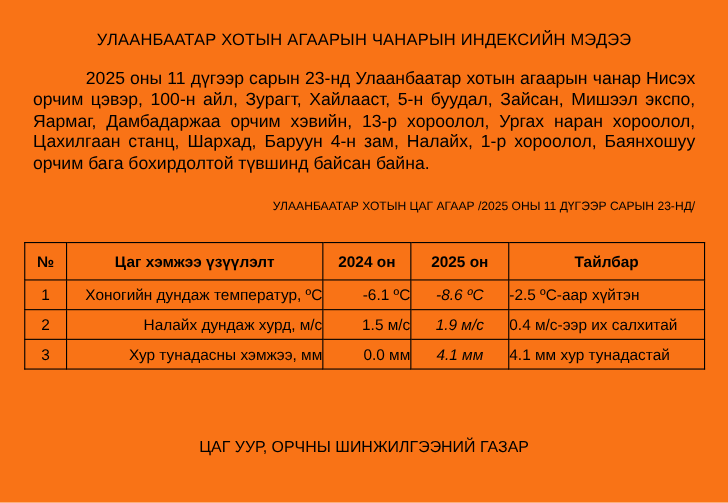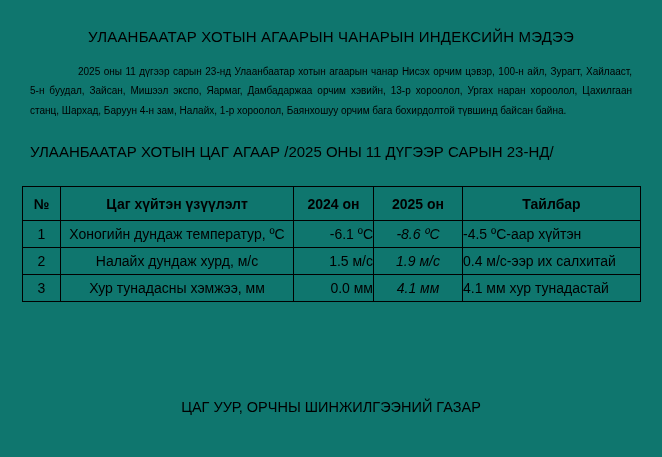--- a/index.html
+++ b/index.html
@@ -6,44 +6,44 @@
     margin: 0;
     padding: 0;
     background: #ffffff;
   }
   .page {
     position: relative;
     width: 662px;
     height: 457px;
     box-sizing: border-box;
     padding: 28px 30px 0 30px;
-    background: #0f766e;
+    background: #f97316;
     color: #000000;
     font-family: "Liberation Sans", "DejaVu Sans", sans-serif;
     overflow: hidden;
   }
   .doc-title {
     margin: 0;
     text-align: center;
     font-size: 15px;
     font-weight: 400;
     letter-spacing: 0.2px;
     white-space: nowrap;
   }
   .body-paragraph {
     margin: 17px 0 0 0;
-    font-size: 10px;
+    font-size: 16px;
     line-height: 19.4px;
     text-align: justify;
     text-indent: 48px;
   }
   .subheading {
     margin: 23px 0 0 0;
-    text-align: left;
-    font-size: 15px;
+    text-align: right;
+    font-size: 11px;
     font-weight: 400;
     white-space: nowrap;
   }
   table.weather-table {
     border-collapse: collapse;
     table-layout: fixed;
     width: 618px;
     margin: 26px 0 0 -8px;
   }
   table.weather-table th,
@@ -61,21 +61,21 @@
   }
   table.weather-table td {
     height: 26px;
   }
   .col-no    { width: 38px;  }
   .col-ind   { width: 233px; }
   .col-y2024 { width: 80px;  }
   .col-y2025 { width: 89px;  }
   .col-note  { width: 178px; }
   td.cell-no    { text-align: center; }
-  td.cell-ind   { text-align: center; padding-left: 9px; }
+  td.cell-ind   { text-align: right; padding-left: 9px; }
   td.cell-y2024 { text-align: right; }
   td.cell-y2025 { text-align: center; font-style: italic; }
   td.cell-note  { text-align: left; padding-left: 9px; }
   .footer {
     position: absolute;
     top: 398px;
     left: 0;
     right: 0;
     text-align: center;
     font-size: 14.5px;
@@ -97,33 +97,33 @@
     <colgroup>
       <col class="col-no">
       <col class="col-ind">
       <col class="col-y2024">
       <col class="col-y2025">
       <col class="col-note">
     </colgroup>
     <thead>
       <tr>
         <th>№</th>
-        <th>Цаг хүйтэн үзүүлэлт</th>
+        <th>Цаг хэмжээ үзүүлэлт</th>
         <th>2024 он</th>
         <th>2025 он</th>
         <th>Тайлбар</th>
       </tr>
     </thead>
     <tbody>
       <tr>
         <td class="cell-no">1</td>
         <td class="cell-ind">Хоногийн дундаж температур, ºС</td>
         <td class="cell-y2024">-6.1 ºС</td>
         <td class="cell-y2025">-8.6 ºС</td>
-        <td class="cell-note">-4.5 ºС-аар хүйтэн</td>
+        <td class="cell-note">-2.5 ºС-аар хүйтэн</td>
       </tr>
       <tr>
         <td class="cell-no">2</td>
         <td class="cell-ind">Налайх дундаж хурд, м/с</td>
         <td class="cell-y2024">1.5 м/с</td>
         <td class="cell-y2025">1.9 м/с</td>
         <td class="cell-note">0.4 м/с-ээр их салхитай</td>
       </tr>
       <tr>
         <td class="cell-no">3</td>

